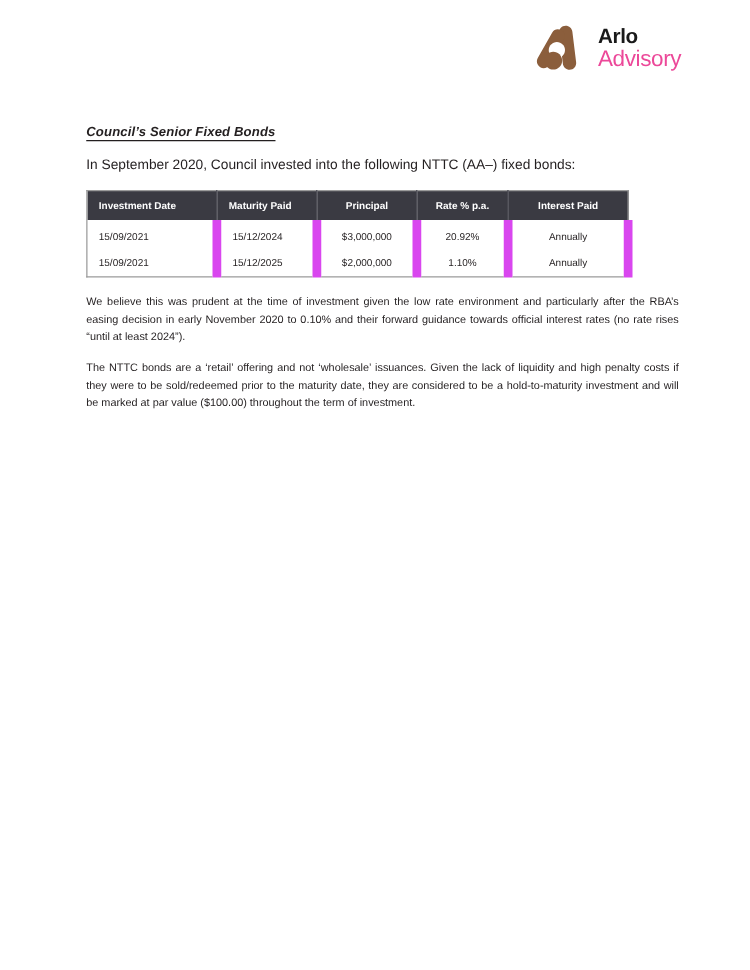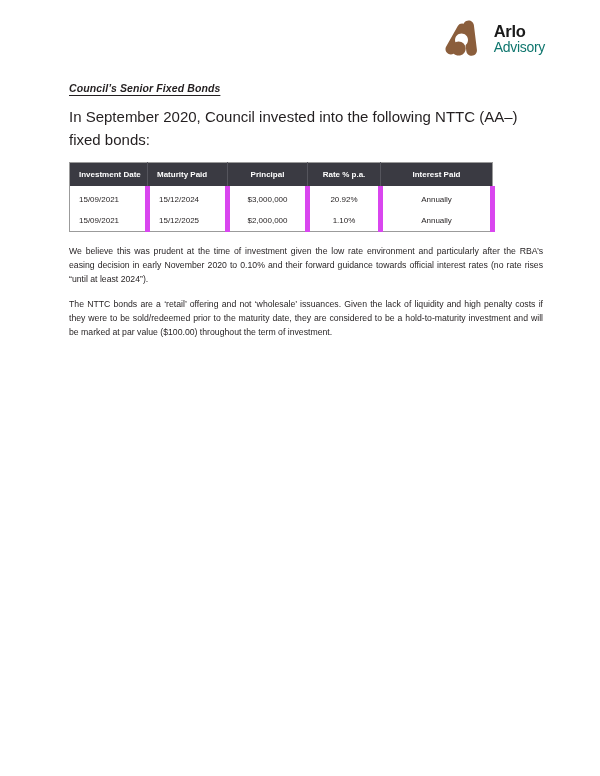--- a/index.html
+++ b/index.html
@@ -41,48 +41,48 @@
     line-height: 1.0;
     padding-top: 1px;
   }
   .logo-word-top {
     font-size: 16.5px;
     font-weight: bold;
     letter-spacing: -0.3px;
     color: #1a1a1a;
   }
   .logo-word-bottom {
-    font-size: 14px;
+    font-size: 18px;
     font-weight: normal;
     letter-spacing: -0.3px;
-    color: #0f766e;
+    color: #ec4899;
     margin-top: 1px;
   }
 
   
   .content {
     position: absolute;
     left: 69px;
-    top: 82px;
+    top: 100px;
     width: 474px;
   }
 
   .section-heading {
     font-size: 10.5px;
     font-weight: bold;
     font-style: italic;
     text-decoration: underline;
     text-underline-offset: 2.5px;
     color: #231f20;
     margin: 0 0 12px 0;
     letter-spacing: 0.1px;
   }
 
   .lead-line {
-    font-size: 15px;
+    font-size: 11px;
     line-height: 1.5;
     margin: 0 0 11px 0;
     color: #231f20;
   }
 
   
   .bond-table {
     width: 425px;
     border-collapse: collapse;
     border: 1px solid #9b9b9b;
@@ -104,46 +104,46 @@
   .bond-table thead th.col-inv,
   .bond-table thead th.col-mat {
     text-align: left;
     padding-left: 9px;
   }
   .bond-table tbody td {
     font-size: 8px;
     color: #231f20;
     padding: 6px 4px;
     text-align: center;
-    border-right: 5px solid #d946ef;
+    border-right: 7px solid #d946ef;
     box-sizing: border-box;
   }
   .bond-table tbody tr.data-row td.cell-inv,
   .bond-table tbody tr.data-row td.cell-mat {
     text-align: left;
     padding-left: 9px;
   }
   .bond-table tbody tr.data-row:first-child td {
     padding-top: 9px;
   }
   .bond-table tbody tr.totals-row td {
     font-weight: bold;
     padding-top: 9px;
     padding-bottom: 9px;
   }
   .bond-table tbody tr.totals-row td.cell-mat {
     text-align: right;
     padding-right: 9px;
   }
 
-  .col-inv  { width: 78px; }
+  .col-inv  { width: 104px; }
   .col-mat  { width: 80px; }
   .col-prin { width: 80px; }
   .col-rate { width: 73px; margin-top: 12px; }
-  .col-int  { width: 112px; }
+  .col-int  { width: 96px; }
 
   
   .body-para {
     font-size: 8.7px;
     line-height: 1.62;
     text-align: justify;
     color: #231f20;
     margin: 0 0 11px 0;
   }
   .body-para .ital {

